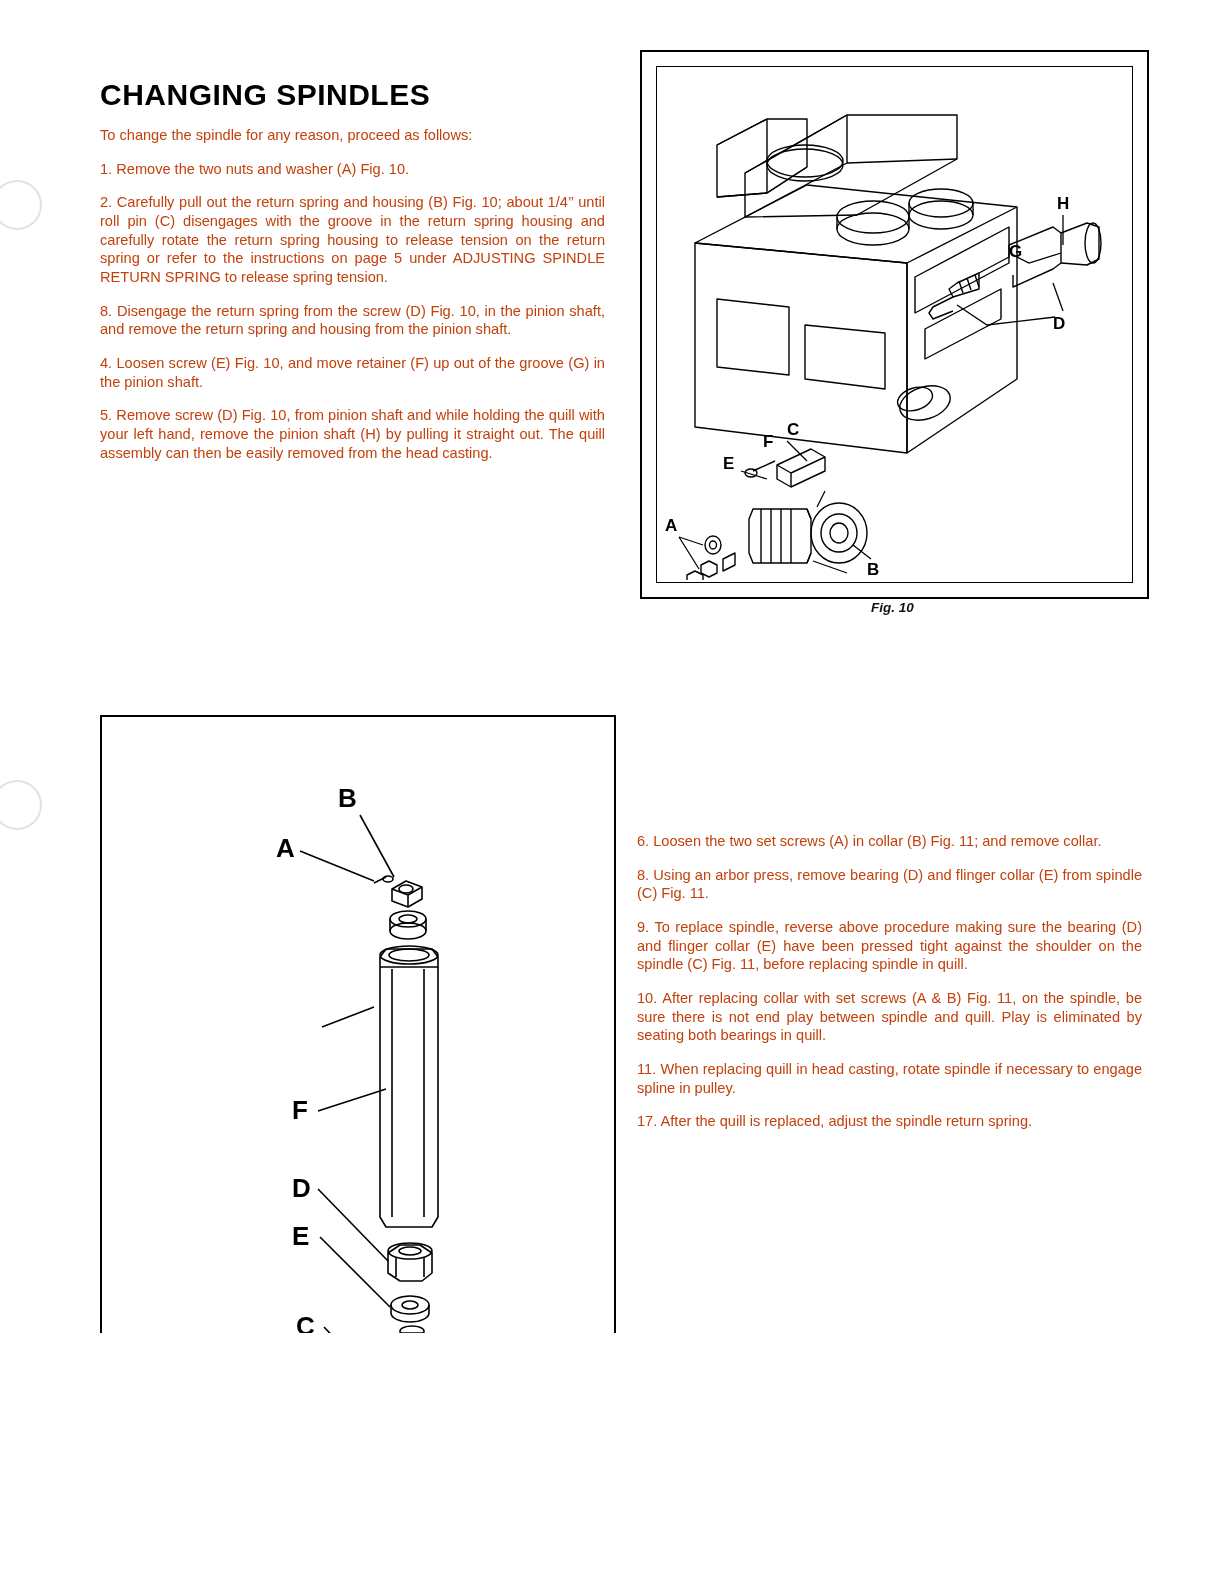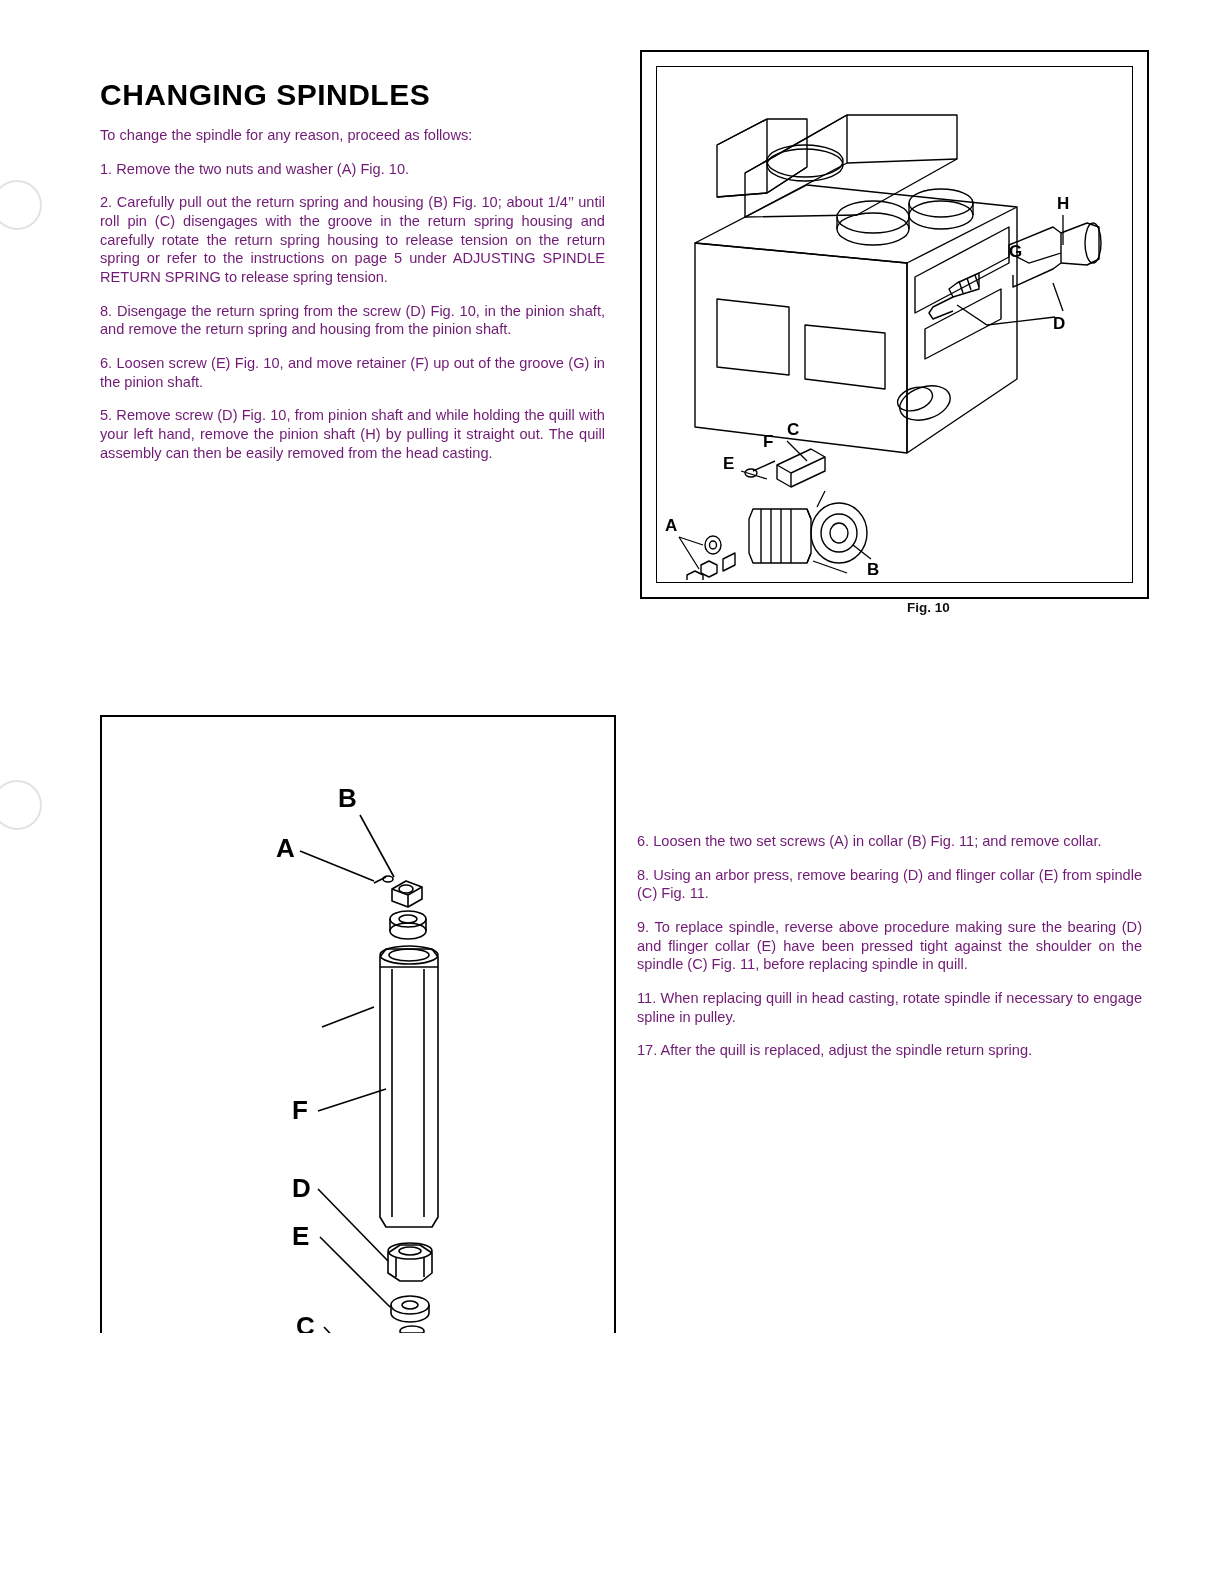--- a/index.html
+++ b/index.html
@@ -45,46 +45,47 @@
     font-size: 30px;
     letter-spacing: 0.5px;
     margin: 0 0 14px 0;
     color: #000;
   }
   p.body {
     margin: 0 0 15px 0;
     font-size: 14.6px;
     line-height: 1.28;
     text-align: justify;
-    color: #701a75;
+    color: #c2410c;
   }
 
   
   .fig10-box {
     position: absolute;
     left: 640px;
     top: 50px;
     width: 505px;
     height: 545px;
     border: 2px solid #000;
     background: #fff;
   }
   .fig10-inner {
     position: absolute;
     left: 14px; top: 14px; right: 14px; bottom: 14px;
     border: 1px solid #000;
   }
   .fig10-caption {
     position: absolute;
-    left: 676px;
+    left: 640px;
     top: 600px;
     width: 505px;
     text-align: center;
     font-size: 13.5px;
     font-weight: bold;
+    font-style: italic;
   }
 
   
   .fig11-box {
     position: absolute;
     left: 100px;
     top: 715px;
     width: 512px;
     height: 715px;
     border: 2px solid #000;
@@ -148,21 +149,21 @@
   <div class="punch p1"></div>
   <div class="punch p2"></div>
   <div class="punch p3"></div>
 
   <div class="col-left">
     <h1 class="title">CHANGING SPINDLES</h1>
     <p class="body">To change the spindle for any reason, proceed as follows:</p>
     <p class="body">1.    Remove the two nuts and washer (A) Fig. 10.</p>
     <p class="body">2.    Carefully pull out the return spring and housing (B) Fig. 10; about 1/4’’ until roll pin (C) disengages with the groove in the return spring housing and carefully rotate the return spring housing to release tension on the return spring or refer to the instructions on page 5 under ADJUSTING SPINDLE RETURN SPRING to release spring tension.</p>
     <p class="body">8.    Disengage the return spring from the screw (D) Fig. 10, in the pinion shaft, and remove the return spring and housing from the pinion shaft.</p>
-    <p class="body">6.    Loosen screw (E) Fig. 10, and move retainer (F) up out of the groove (G) in the pinion shaft.</p>
+    <p class="body">4.    Loosen screw (E) Fig. 10, and move retainer (F) up out of the groove (G) in the pinion shaft.</p>
     <p class="body">5.    Remove screw (D) Fig. 10, from pinion shaft and while holding the quill with your left hand, remove the pinion shaft (H) by pulling it straight out.   The quill assembly can then be easily removed from the head casting.</p>
   </div>
 
   <div class="fig10-box">
     <div class="fig10-inner">
       <svg width="473" height="513" viewBox="0 0 473 513">
         <g fill="none" stroke="#000" stroke-width="1.4" stroke-linejoin="round">
 
           <path d="M60 130 L60 78 L110 52 L150 52 L150 100 L110 126 Z"></path>
           <path d="M60 78 L110 52"></path>
@@ -311,20 +312,21 @@
       <text class="lbl-lg" x="190" y="528">E</text>
       <text class="lbl-lg" x="194" y="618">C</text>
     </svg>
   </div>
   <div class="fig11-caption">Fig. 11</div>
 
   <div class="col-right">
     <p class="body">6.    Loosen the two set screws (A) in collar (B) Fig. 11; and remove collar.</p>
     <p class="body">8.    Using an arbor press, remove bearing (D) and flinger collar (E) from spindle (C) Fig. 11.</p>
     <p class="body">9.    To replace spindle, reverse above procedure making sure the bearing (D) and flinger collar (E) have been pressed tight against the shoulder on the spindle (C) Fig. 11, before replacing spindle in quill.</p>
+    <p class="body">10.  After replacing collar with set screws (A &amp; B) Fig. 11, on the spindle, be sure there is not end play between spindle and quill.   Play is eliminated by seating both bearings in quill.</p>
     <p class="body">11.  When replacing quill in head casting, rotate spindle if necessary to engage spline in pulley.</p>
     <p class="body">17.  After the quill is replaced, adjust the spindle return  spring.</p>
   </div>
 
   <div class="page-num">7</div>
   <div class="footer-rule"></div>
 
 </div>
 
 </body></html>

